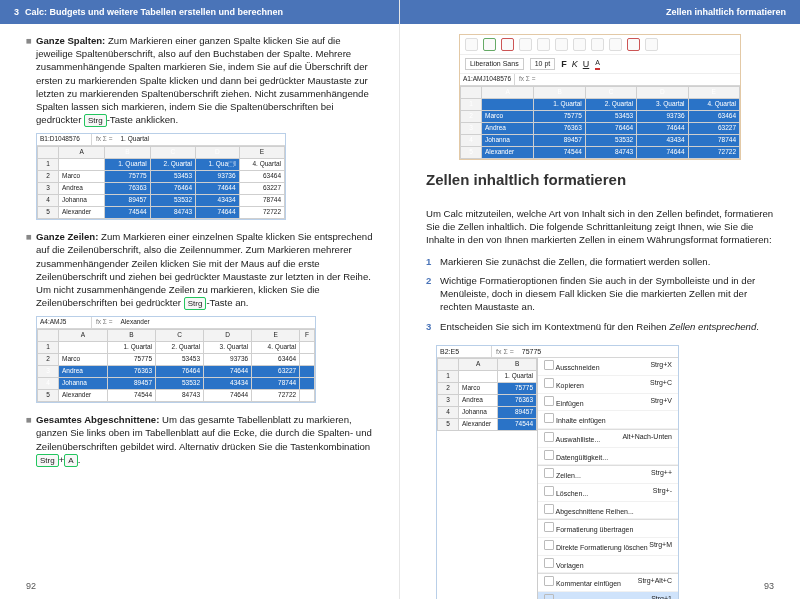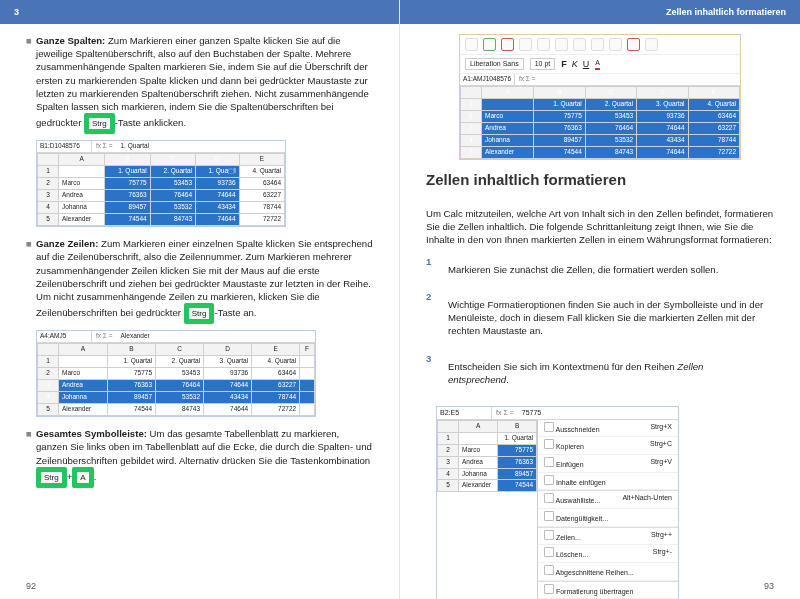--- a/index.html
+++ b/index.html
@@ -8,40 +8,40 @@
 .gutter{border-right:1px solid #e6e6e6}
 .hdr{background:#4a74b8;color:#fff;font-size:9px;padding:5px 14px;display:flex;align-items:center;height:14px}
 .hdr.left .sec,.hdr.left .ttl{font-weight:600}
 .hdr.left .num{margin-right:6px;font-weight:700}
 .hdr.right{justify-content:flex-end;font-weight:600}
 .body{padding:10px 26px 0 26px;font-size:9.6px;line-height:1.38}
 .item{display:flex;margin-bottom:6px}
 .bullet{width:10px;color:#888;flex:0 0 10px}
 .item p{margin:0}
 .bold{font-weight:700}
-.key{display:inline-block;border:5px solid #22c55e;border-radius:2px;padding:0 3px;font-size:8px;background:#f7f7f7;line-height:11px}
+.key{display:inline-block;border:1px solid #22c55e;border-radius:2px;padding:0 3px;font-size:8px;background:#f7f7f7;line-height:11px}
 .figwrap{margin:6px 0 10px 10px}
 .fig{border:1px solid #b9cfe8;background:#fff;font-size:6.5px}
 .formula{display:flex;border-bottom:1px solid #d6d6d6;align-items:center}
 .formula .cellref{width:48px;padding:1px 3px;border-right:1px solid #d6d6d6}
 .formula .fx{padding:1px 4px;color:#777}
 .formula .val{padding:1px 4px}
 table.ss{border-collapse:collapse;width:100%;font-size:6.5px}
 table.ss th,table.ss td{border:1px solid #cfcfcf;padding:1px 3px;text-align:right;white-space:nowrap}
 table.ss th{background:#f3f3f3;font-weight:400;text-align:center}
 table.ss td.name{text-align:left}
 table.ss .rowhdr{background:#f3f3f3;text-align:center;width:14px}
 .selcol{background:#2a73c7;color:#fff}
 .selrow td{background:#2a73c7;color:#fff}
 .selall th,.selall td{background:#2a73c7;color:#fff}
 .h2{font-size:15px;font-weight:600;color:#333;margin:10px 0 8px 0}
 ol.steps{list-style:none;padding:0;margin:0;counter-reset:step}
 ol.steps li{counter-increment:step;display:flex;margin-bottom:6px}
 ol.steps li::before{content:counter(step);color:#4a74b8;font-weight:700;width:14px;flex:0 0 14px}
-ol.steps li p{margin:8px}
+ol.steps li p{margin:0}
 .ital{font-style:italic}
 .pageno{position:absolute;bottom:8px;font-size:9px;color:#555}
 .pageno.l{left:26px}
 .pageno.r{right:26px}
 .ctxmenu{border:1px solid #b9cfe8;font-size:7px;margin:6px 0 0 10px;display:inline-block;background:#fff}
 .ctxmenu .top{display:flex;border-bottom:1px solid #d6d6d6}
 .ctxmenu .sheet{width:100px}
 .ctxmenu .menu{width:140px;border-left:1px solid #ccc;background:#fff}
 .ctxmenu .menu div{display:flex;justify-content:space-between;padding:2px 6px;border-bottom:1px solid #f1f1f1}
 .ctxmenu .menu .sep{height:0;border-bottom:1px solid #ddd;padding:0}
@@ -57,20 +57,21 @@
 .toolbar2 .fku span:nth-child(3){text-decoration:underline;font-weight:400}
 </style>
 </head>
 <body>
 
 <div class="spread">
 
   <div class="page gutter">
     <div class="hdr left">
       <span class="num">3</span>
+      <span class="ttl">Calc: Budgets und weitere Tabellen erstellen und berechnen</span>
     </div>
     <div class="body">
 
       <div class="item">
         <div class="bullet">■</div>
         <p>
           <span class="bold">Ganze Spalten:</span><span> Zum Markieren einer ganzen Spalte klicken Sie auf die jeweilige Spaltenüberschrift, also auf den Buchstaben der Spalte. Mehrere zusammenhängende Spalten markieren Sie, indem Sie auf die Überschrift der ersten zu markierenden Spalte klicken und dann bei gedrückter Maustaste zur letzten zu markierenden Spaltenüberschrift ziehen. Nicht zusammenhängende Spalten lassen sich markieren, indem Sie die Spaltenüberschriften bei gedrückter </span><span class="key">Strg</span><span>-Taste anklicken.</span>
         </p>
       </div>
 
@@ -207,21 +208,21 @@
                   <td class=""></td>
                 </tr>
               </tbody>
             </table>
         </div>
       </div>
 
       <div class="item">
         <div class="bullet">■</div>
         <p>
-          <span class="bold">Gesamtes Symbolleiste:</span><span> Um das gesamte Tabellenblatt zu markieren, ganzen Sie links oben im Tabellenblatt auf die Ecke, die durch die Spalten- und Zeilenüberschriften gebildet wird. Alternativ drücken Sie die Tastenkombination </span><span class="key">Strg</span><span>+</span><span class="key">A</span><span>.</span>
+          <span class="bold">Gesamtes Abgeschnittene:</span><span> Um das gesamte Tabellenblatt zu markieren, ganzen Sie links oben im Tabellenblatt auf die Ecke, die durch die Spalten- und Zeilenüberschriften gebildet wird. Alternativ drücken Sie die Tastenkombination </span><span class="key">Strg</span><span>+</span><span class="key">A</span><span>.</span>
         </p>
       </div>
 
     </div>
     <div class="pageno l">92</div>
   </div>
 
   <div class="page">
     <div class="hdr right">
       <span>Zellen inhaltlich formatieren</span>

